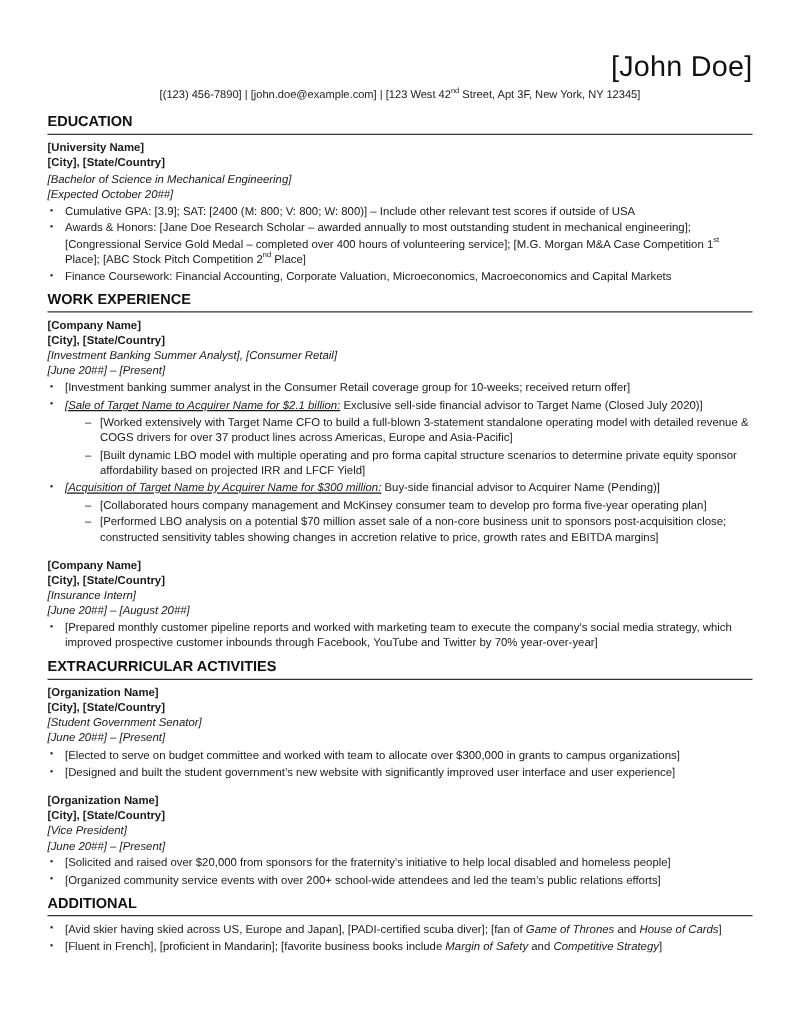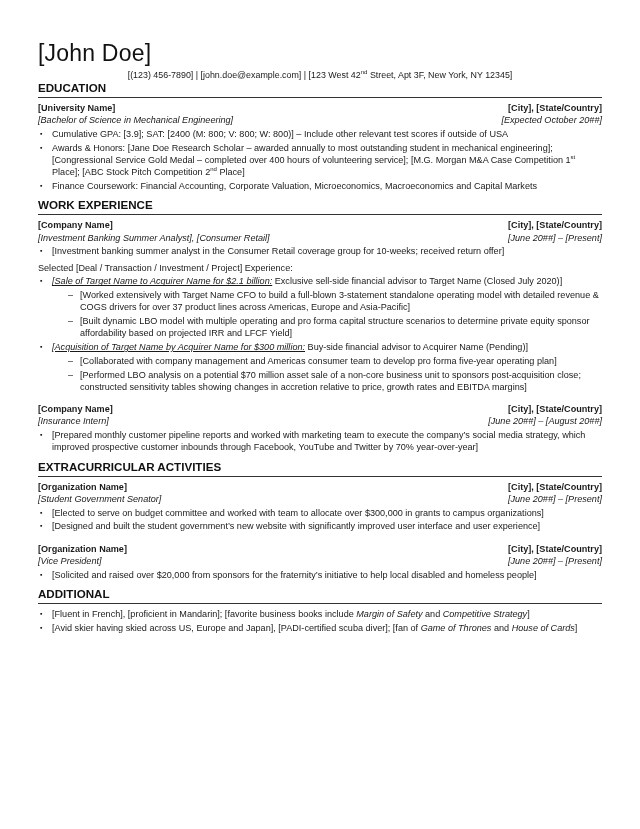--- a/index.html
+++ b/index.html
@@ -2,31 +2,31 @@
 <html><head>
 <meta charset="utf-8">
 <style>
   html, body { margin: 0; padding: 0; background: #ffffff; }
   body { width: 640px; height: 829px; overflow: hidden; position: relative; }
   .page {
     position: absolute; left: 38px; top: 0; width: 564px;
     font-family: "Liberation Sans", sans-serif; color: #1a1a1a;
     font-size: 9.1px; line-height: 12.2px;
   }
-  .name { text-align: left; font-size: 23px; line-height: 26px; margin-top: 40px; color: #111; letter-spacing: 0.2px; }
+  .name { text-align: right; font-size: 23px; line-height: 26px; margin-top: 40px; color: #111; letter-spacing: 0.2px; }
   .contact { text-align: center; font-size: 8.9px; margin-top: 3px; }
   sup { font-size: 6px; line-height: 0; vertical-align: super; }
   .section-title {
     font-size: 11.6px; font-weight: bold; line-height: 14px; color: #111;
     border-bottom: 1.4px solid #333; padding-bottom: 2px; margin-top: 6px;
   }
-  .section-title.first { margin-top: 0; }
+  .section-title.first { margin-top: 10px; }
   .entry { margin-top: 4px; }
   .entry.spaced { margin-top: 10px; }
-  .row { display: flex; justify-content: space-between; }
+  .row { display: flex; justify-content: space-between; flex-direction: column; }
   .org { font-weight: bold; }
   .loc { font-weight: bold; }
   .role, .dates { font-style: italic; }
   ul { margin: 0; padding: 0; list-style: none; }
   li.b1 { position: relative; padding-left: 14px; margin-top: 1.6px; }
   li.b1::before { content: "\25AA"; position: absolute; left: 2px; top: 0; font-size: 7px; }
   li.b2 { position: relative; padding-left: 42px; margin-top: 1.6px; }
   li.b2::before { content: "\2013"; position: absolute; left: 30px; top: 0; }
   .lead { font-style: italic; text-decoration: underline; }
   .subhead { margin-top: 4px; }
@@ -65,27 +65,26 @@
       <span class="org">[Company Name]</span>
       <span class="loc">[City], [State/Country]</span>
     </div>
     <div class="row">
       <span class="role">[Investment Banking Summer Analyst], [Consumer Retail]</span>
       <span class="dates">[June 20##] – [Present]</span>
     </div>
     <ul>
       <li class="b1">[Investment banking summer analyst in the Consumer Retail coverage group for 10-weeks; received return offer]</li>
     </ul>
-    <div class="subhead">Selected [Deal / Transaction / Investment / Project] Experience:</div>
     <ul>
       <li class="b1"><span class="lead">[Sale of Target Name to Acquirer Name for $2.1 billion:</span><span> Exclusive sell-side financial advisor to Target Name (Closed July 2020)]</span></li>
       <li class="b2">[Worked extensively with Target Name CFO to build a full-blown 3-statement standalone operating model with detailed revenue &amp; COGS drivers for over 37 product lines across Americas, Europe and Asia-Pacific]</li>
       <li class="b2">[Built dynamic LBO model with multiple operating and pro forma capital structure scenarios to determine private equity sponsor affordability based on projected IRR and LFCF Yield]</li>
       <li class="b1"><span class="lead">[Acquisition of Target Name by Acquirer Name for $300 million:</span><span> Buy-side financial advisor to Acquirer Name (Pending)]</span></li>
-      <li class="b2">[Collaborated with company management and Americas consumer team to develop pro forma five-year operating plan]</li>
+      <li class="b2">[Collaborated hours company management and McKinsey consumer team to develop pro forma five-year operating plan]</li>
       <li class="b2">[Performed LBO analysis on a potential $70 million asset sale of a non-core business unit to sponsors post-acquisition close; constructed sensitivity tables showing changes in accretion relative to price, growth rates and EBITDA margins]</li>
     </ul>
   </div>
 
   <div class="entry spaced">
     <div class="row">
       <span class="org">[Company Name]</span>
       <span class="loc">[City], [State/Country]</span>
     </div>
     <div class="row">
@@ -116,22 +115,23 @@
     <div class="row">
       <span class="org">[Organization Name]</span>
       <span class="loc">[City], [State/Country]</span>
     </div>
     <div class="row">
       <span class="role">[Vice President]</span>
       <span class="dates">[June 20##] – [Present]</span>
     </div>
     <ul>
       <li class="b1">[Solicited and raised over $20,000 from sponsors for the fraternity’s initiative to help local disabled and homeless people]</li>
+      <li class="b1">[Organized community service events with over 200+ school-wide attendees and led the team’s public relations efforts]</li>
     </ul>
   </div>
 
   <div class="section-title">ADDITIONAL</div>
   <ul class="entry">
+    <li class="b1"><span>[Avid skier having skied across US, Europe and Japan], [PADI-certified scuba diver]; [fan of </span><em>Game of Thrones</em><span> and </span><em>House of Cards</em><span>]</span></li>
     <li class="b1"><span>[Fluent in French], [proficient in Mandarin]; [favorite business books include </span><em>Margin of Safety</em><span> and </span><em>Competitive Strategy</em><span>]</span></li>
-    <li class="b1"><span>[Avid skier having skied across US, Europe and Japan], [PADI-certified scuba diver]; [fan of </span><em>Game of Thrones</em><span> and </span><em>House of Cards</em><span>]</span></li>
   </ul>
 
 </div>
 
 </body></html>

